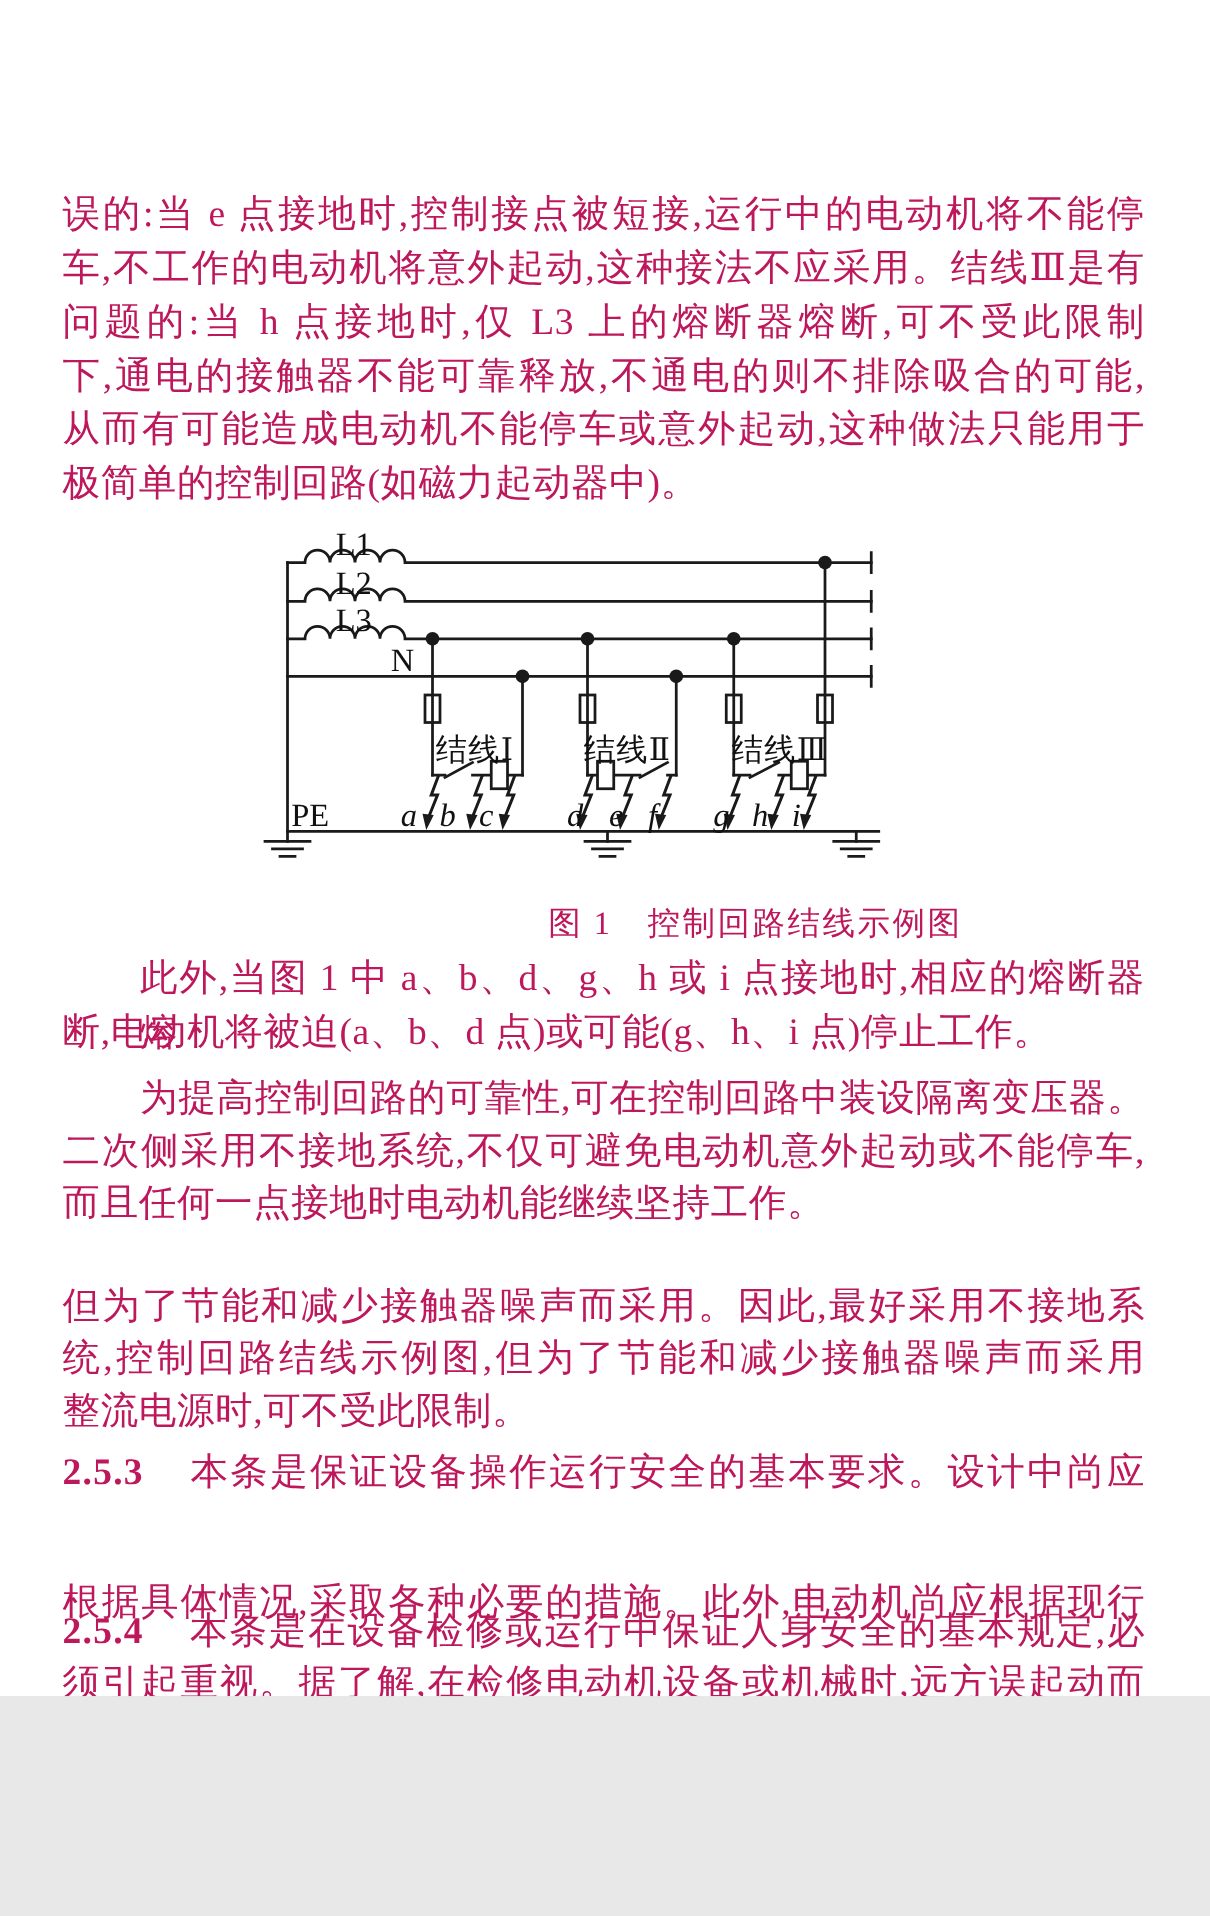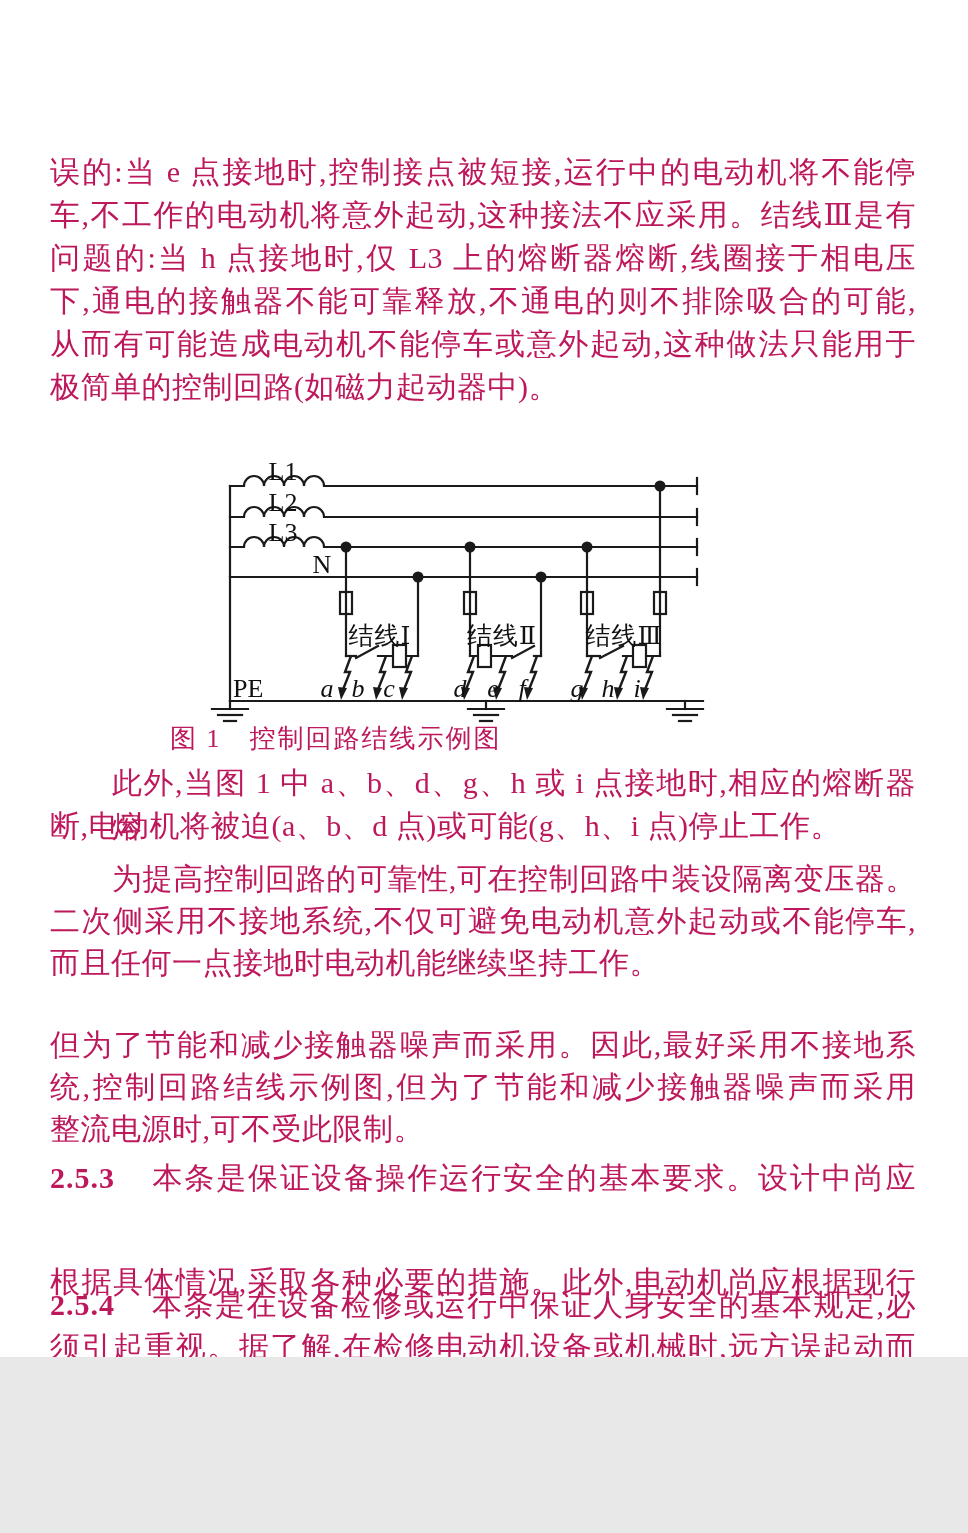--- a/index.html
+++ b/index.html
@@ -18,46 +18,46 @@
     font-size:30px;line-height:44px;
     text-align:justify;
     text-align-last:justify;
     letter-spacing:0.5px;
   }
   .line.short{text-align-last:left;font-family:Liberation Serif, serif;}
   .line.indent{padding-left:62px;width:804px;font-family:Liberation Serif, serif;}
   .secnum{font-weight:bold;display:inline-block;margin-right:36px;letter-spacing:1px;}
   .caption{
     position:absolute;left:170px;top:719px;width:600px;
-    font-size:26px;line-height:40px;text-align:left;
+    font-size:26px;line-height:40px;text-align:right;
     letter-spacing:2px;
   }
   .pagenum{
     position:absolute;left:772px;top:1412px;width:120px;
     font-size:20px;line-height:32px;text-align:left;letter-spacing:4px;
   }
-  .figwrap{position:absolute;left:170px;top:413px;width:600px;height:292px;margin-top:36px;}
+  .figwrap{position:absolute;left:170px;top:413px;width:600px;height:292px;}
   svg .wire{stroke:#1a1a1a;stroke-width:2.2;fill:none;stroke-linecap:square;}
   svg .fuse{stroke:#1a1a1a;stroke-width:2.2;fill:none;}
   svg .coilbox{stroke:#1a1a1a;stroke-width:2.2;fill:#ffffff;}
   svg .dot{fill:#1a1a1a;stroke:none;}
   svg .slabel{font-family:"Liberation Serif","DejaVu Serif",serif;font-size:26px;fill:#111;}
   svg .jlabel{font-family:"Liberation Serif","DejaVu Serif",serif;font-size:25px;fill:#111;letter-spacing:1px;}
   svg .ilabel{font-family:"Liberation Serif","DejaVu Serif",serif;font-style:italic;font-size:26px;fill:#111;}
   svg .boltline{stroke:#1a1a1a;stroke-width:2.4;fill:none;}
   svg .boltarrow{fill:#1a1a1a;stroke:none;}
 </style>
 </head>
 <body>
 
 <div class="page">
 
   <div class="line" style="top:150px">误的:当 e 点接地时,控制接点被短接,运行中的电动机将不能停</div>
   <div class="line" style="top:193px">车,不工作的电动机将意外起动,这种接法不应采用。结线Ⅲ是有</div>
-  <div class="line" style="top:236px">问题的:当 h 点接地时,仅 L3 上的熔断器熔断,线圈接于相电压</div>
+  <div class="line" style="top:236px">问题的:当 h 点接地时,仅 L3 上的熔断器熔断,可不受此限制</div>
   <div class="line" style="top:279px">下,通电的接触器不能可靠释放,不通电的则不排除吸合的可能,</div>
   <div class="line" style="top:322px">从而有可能造成电动机不能停车或意外起动,这种做法只能用于</div>
   <div class="line short" style="top:365px">极简单的控制回路(如磁力起动器中)。</div>
 
   <div class="figwrap">
     <svg width="600" height="292" viewBox="170 413 600 292">
       <defs>
         <g id="bolt">
           <path class="boltline" d="M0 0 L-6 16 L-1 16 L-9 36"></path>
           <polygon class="boltarrow" points="-13,31 -4,32 -10,44"></polygon>

